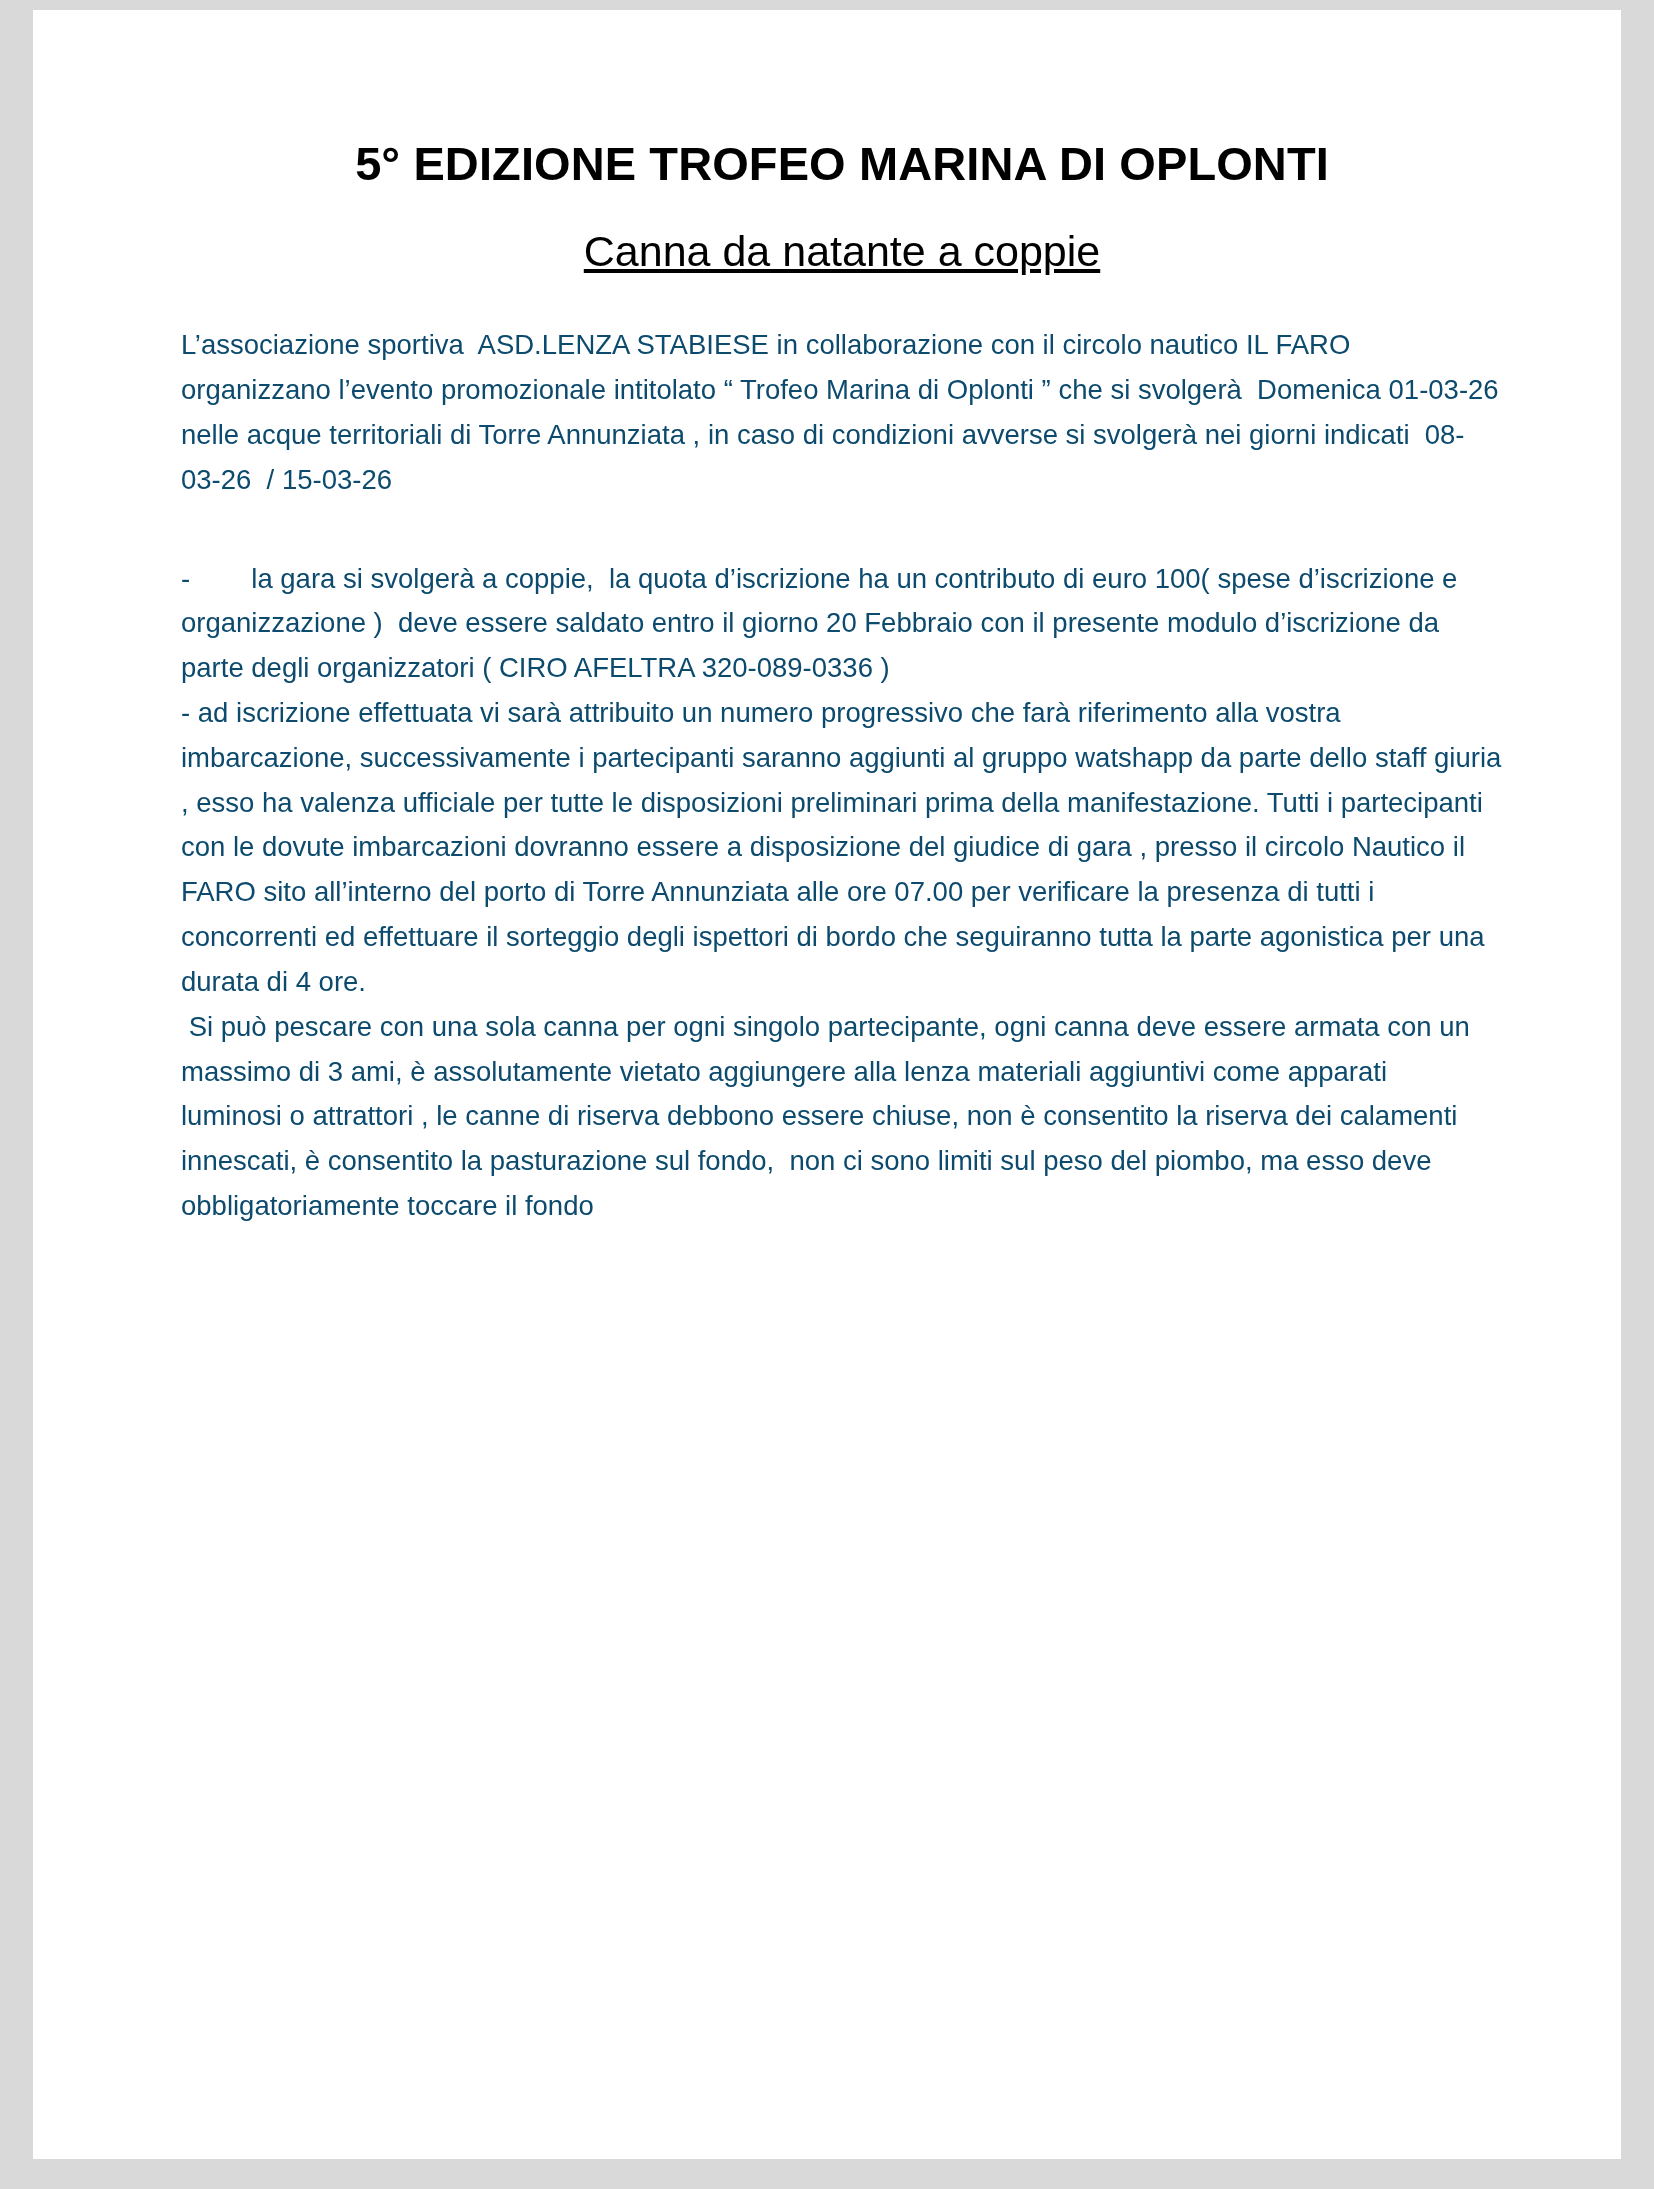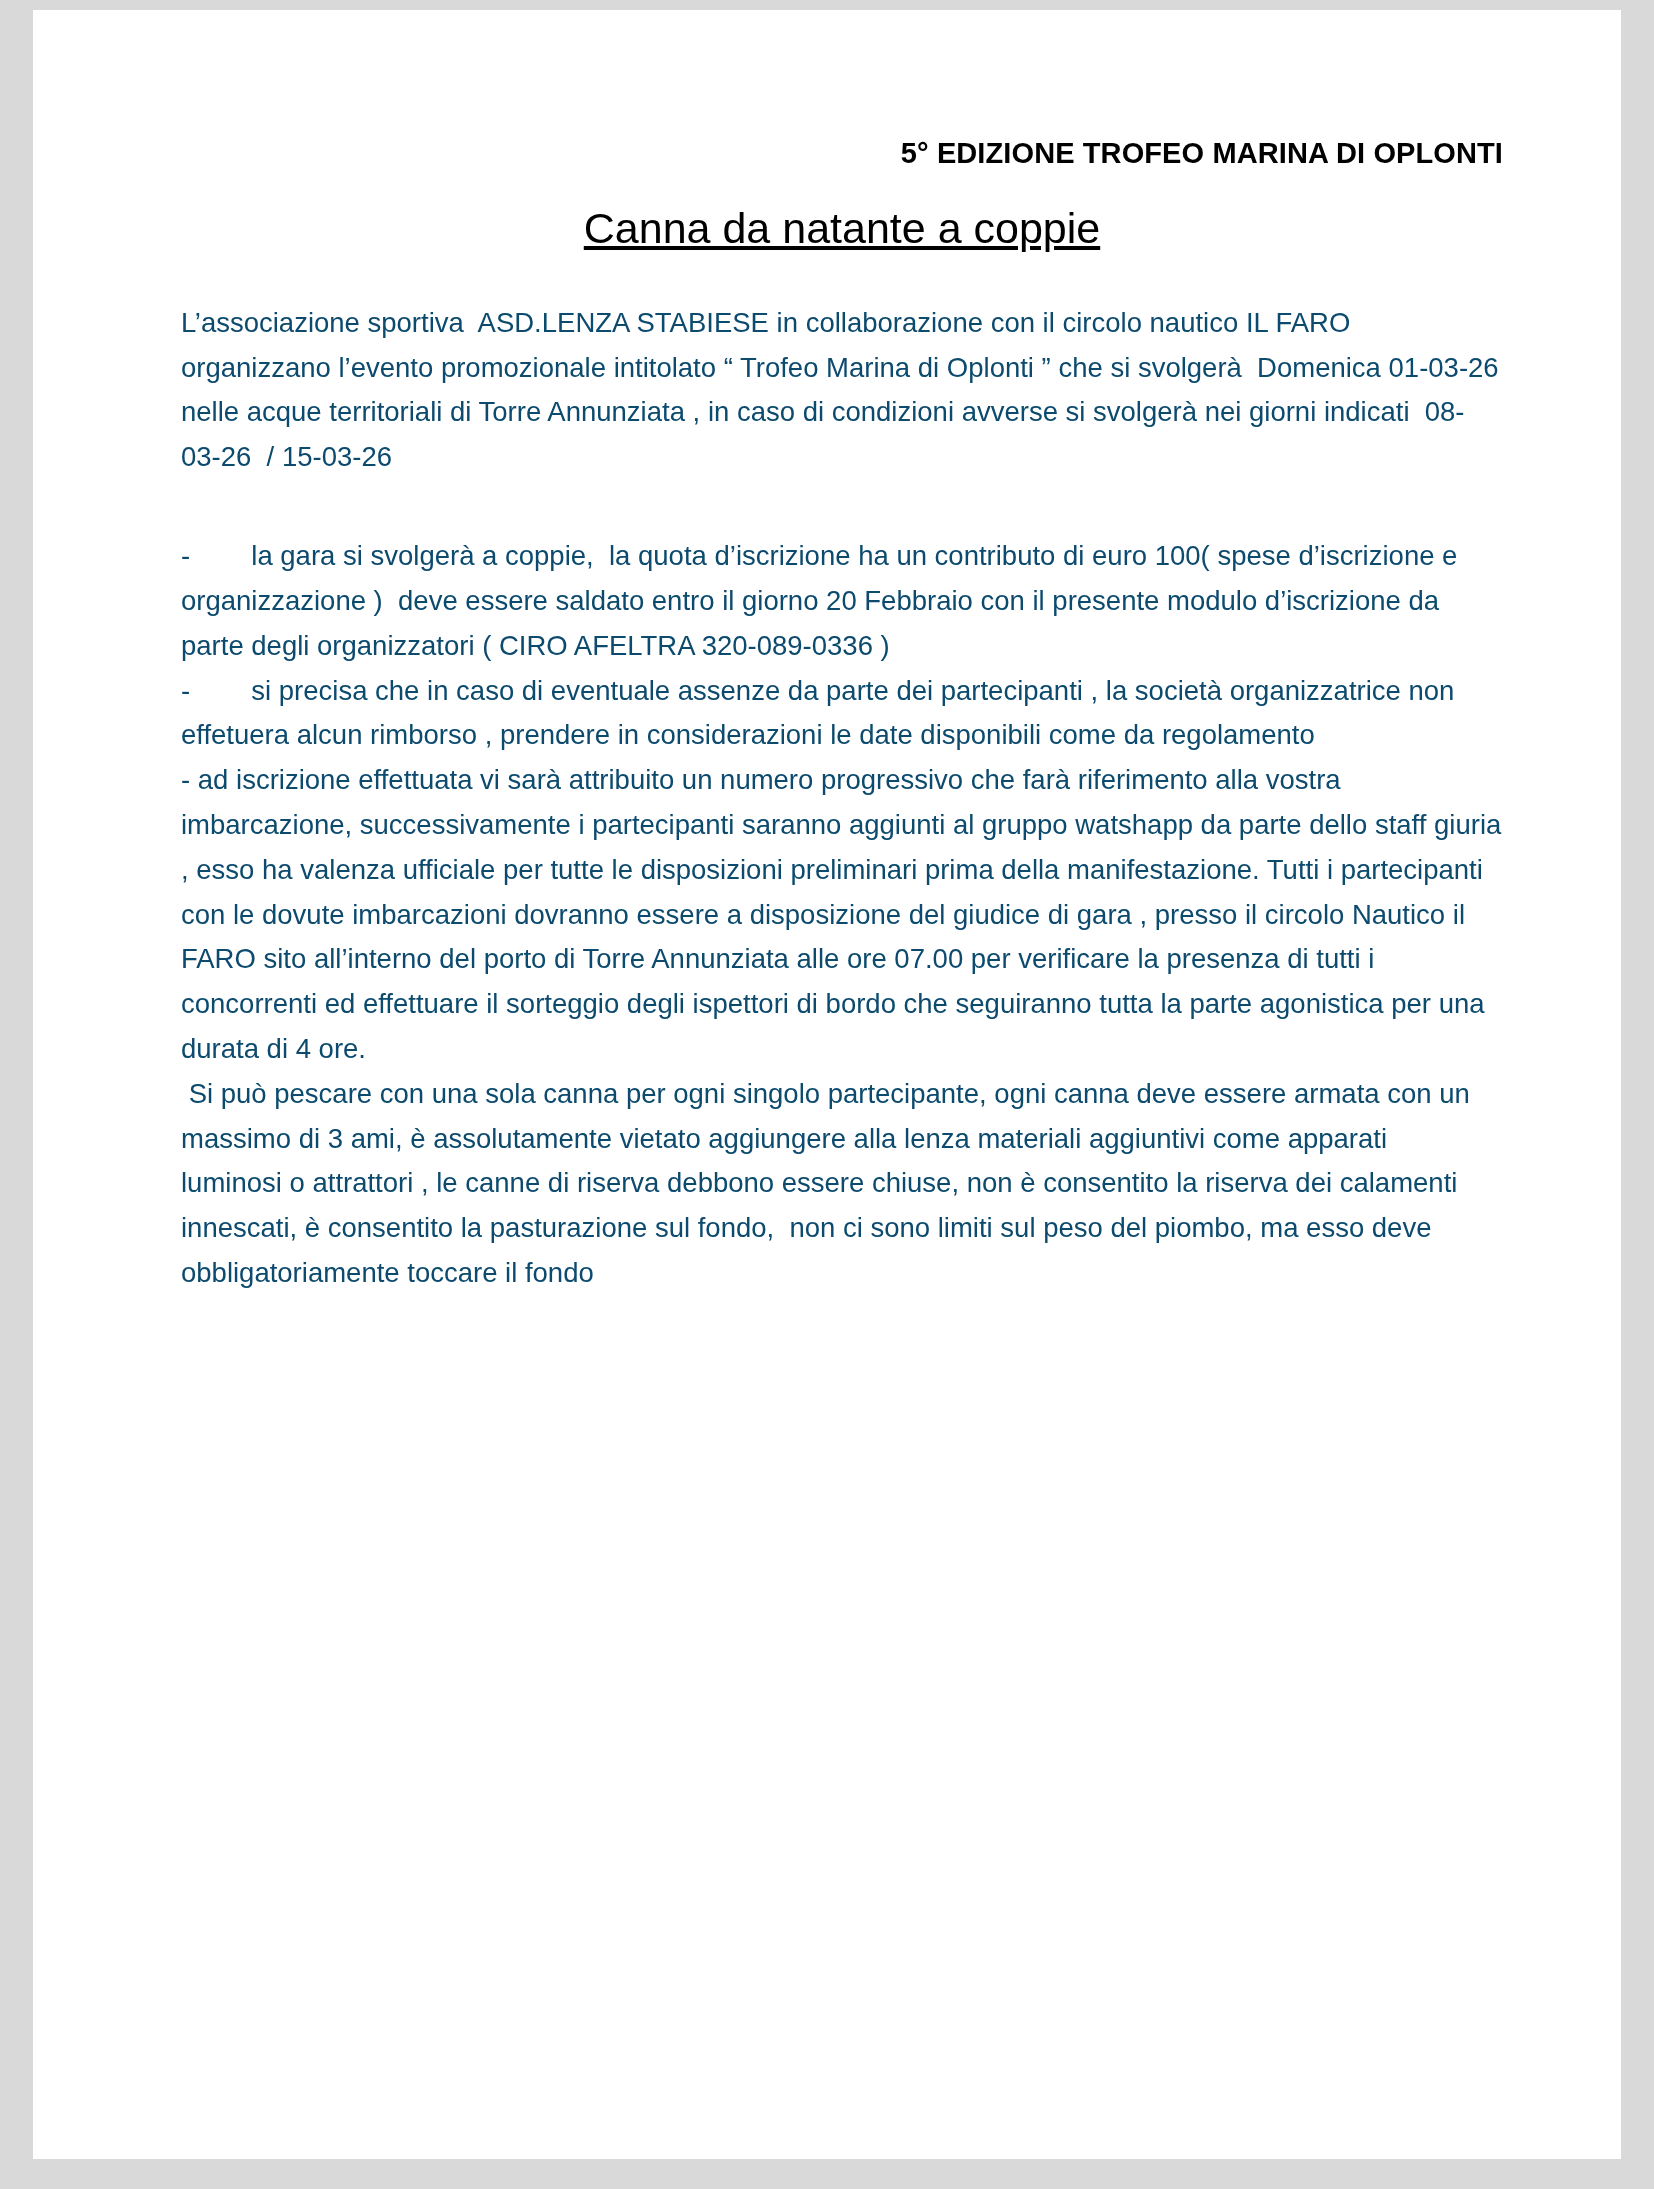--- a/index.html
+++ b/index.html
@@ -22,23 +22,23 @@
     margin-top: 10px;
     box-sizing: border-box;
     padding: 0 0 0 0;
     position: relative;
     overflow: hidden;
   }
   .content {
     padding: 125px 118px 0 148px;
   }
   .doc-title {
-    font-size: 29px;
+    font-size: 47px;
     font-weight: bold;
-    text-align: right;
+    text-align: center;
     letter-spacing: 0.1px;
     color: #000;
     margin: 0 0 0 0;
     line-height: 1.25;
   }
   .doc-subtitle {
     font-size: 43px;
     font-weight: normal;
     text-align: center;
     color: #000;
@@ -65,21 +65,20 @@
   <div class="content">
 
     <h1 class="doc-title">5° EDIZIONE TROFEO MARINA DI OPLONTI</h1>
 
     <h2 class="doc-subtitle">Canna da natante a coppie</h2>
 
     <p class="para p-intro">L’associazione sportiva  ASD.LENZA STABIESE in collaborazione con il circolo nautico IL FARO organizzano l’evento promozionale intitolato “ Trofeo Marina di Oplonti ” che si svolgerà  Domenica 01-03-26 nelle acque territoriali di Torre Annunziata , in caso di condizioni avverse si svolgerà nei giorni indicati  08-03-26  / 15-03-26</p>
 
     <p class="para p-spaced">-        la gara si svolgerà a coppie,  la quota d’iscrizione ha un contributo di euro 100( spese d’iscrizione e organizzazione )  deve essere saldato entro il giorno 20 Febbraio con il presente modulo d’iscrizione da parte degli organizzatori ( CIRO AFELTRA 320-089-0336 )</p>
 
-    <p class="para p-tight">-        si precisa che in caso di eventuale assenze da parte dei partecipanti , la società organizzatrice non effetuera alcun rimborso , prendere in considerazioni le date disponibili come da regolamento</p>
 
     <p class="para p-tight">- ad iscrizione effettuata vi sarà attribuito un numero progressivo che farà riferimento alla vostra imbarcazione, successivamente i partecipanti saranno aggiunti al gruppo watshapp da parte dello staff giuria , esso ha valenza ufficiale per tutte le disposizioni preliminari prima della manifestazione. Tutti i partecipanti  con le dovute imbarcazioni dovranno essere a disposizione del giudice di gara , presso il circolo Nautico il FARO sito all’interno del porto di Torre Annunziata alle ore 07.00 per verificare la presenza di tutti i concorrenti ed effettuare il sorteggio degli ispettori di bordo che seguiranno tutta la parte agonistica per una durata di 4 ore.</p>
 
 
 
     <p class="para p-tight"> Si può pescare con una sola canna per ogni singolo partecipante, ogni canna deve essere armata con un massimo di 3 ami, è assolutamente vietato aggiungere alla lenza materiali aggiuntivi come apparati  luminosi o attrattori , le canne di riserva debbono essere chiuse, non è consentito la riserva dei calamenti innescati, è consentito la pasturazione sul fondo,  non ci sono limiti sul peso del piombo, ma esso deve obbligatoriamente toccare il fondo</p>
 
   </div>
 </div>
 

